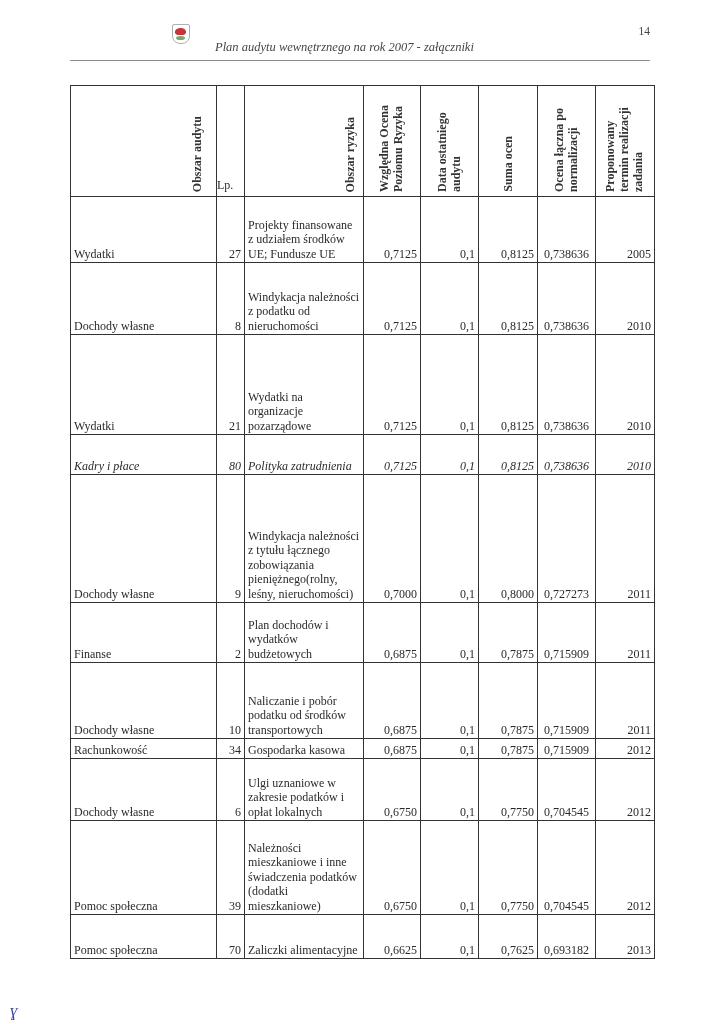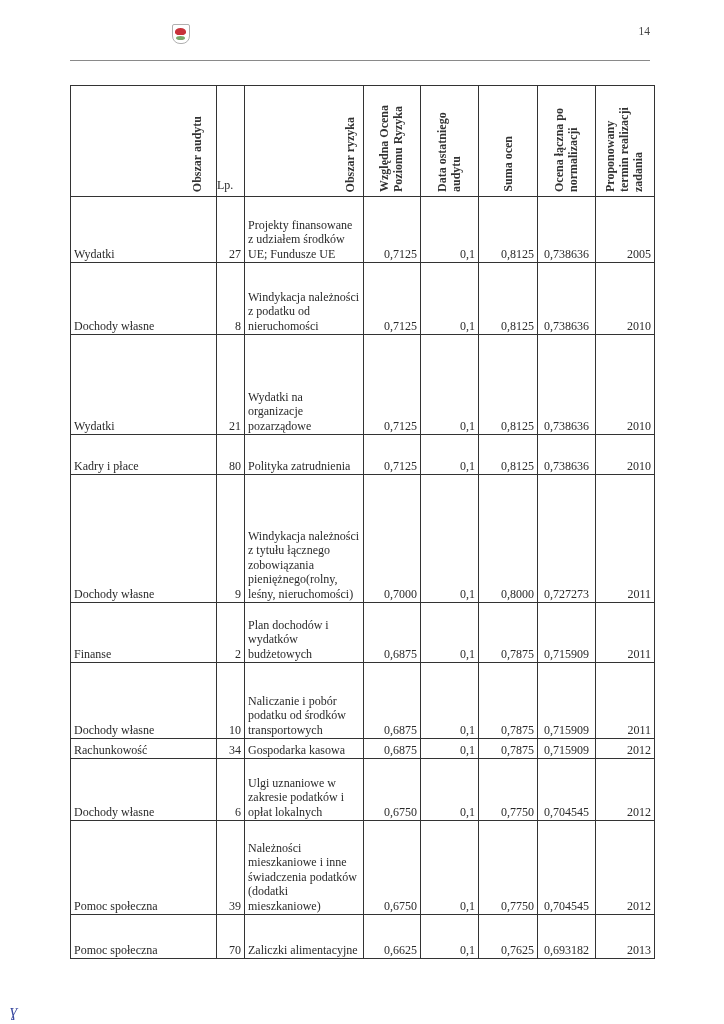--- a/index.html
+++ b/index.html
@@ -25,20 +25,21 @@
   .ink-mark { position: absolute; left: 10px; top: 1002px; color: #3a4aa0; font-size: 16px; font-style: italic; }
 </style>
 </head>
 <body>
 
 <div class="page-header">
   <div class="logo">
     <div class="rose"></div>
     <div class="leaf"></div>
   </div>
+  <div class="header-title">Plan audytu wewnętrznego na rok 2007 - załączniki</div>
   <div class="page-number">14</div>
 </div>
 
 <table class="plan">
   <colgroup>
     <col style="width:146px">
     <col style="width:28px">
     <col style="width:119px">
     <col style="width:57px">
     <col style="width:58px">
@@ -96,21 +97,21 @@
       <tr style="height: 100px;">
         <td class="area">Wydatki</td>
         <td class="lp">21</td>
         <td class="risk">Wydatki na organizacje pozarządowe</td>
         <td class="num">0,7125</td>
         <td class="num">0,1</td>
         <td class="num">0,8125</td>
         <td class="bold">0,738636</td>
         <td class="num">2010</td>
       </tr>
-      <tr style="height: 40px;">
+      <tr style="height: 40px; font-style: italic;">
         <td class="area">Kadry i płace</td>
         <td class="lp">80</td>
         <td class="risk">Polityka zatrudnienia</td>
         <td class="num">0,7125</td>
         <td class="num">0,1</td>
         <td class="num">0,8125</td>
         <td class="bold">0,738636</td>
         <td class="num">2010</td>
       </tr>
       <tr style="height: 128px;">

